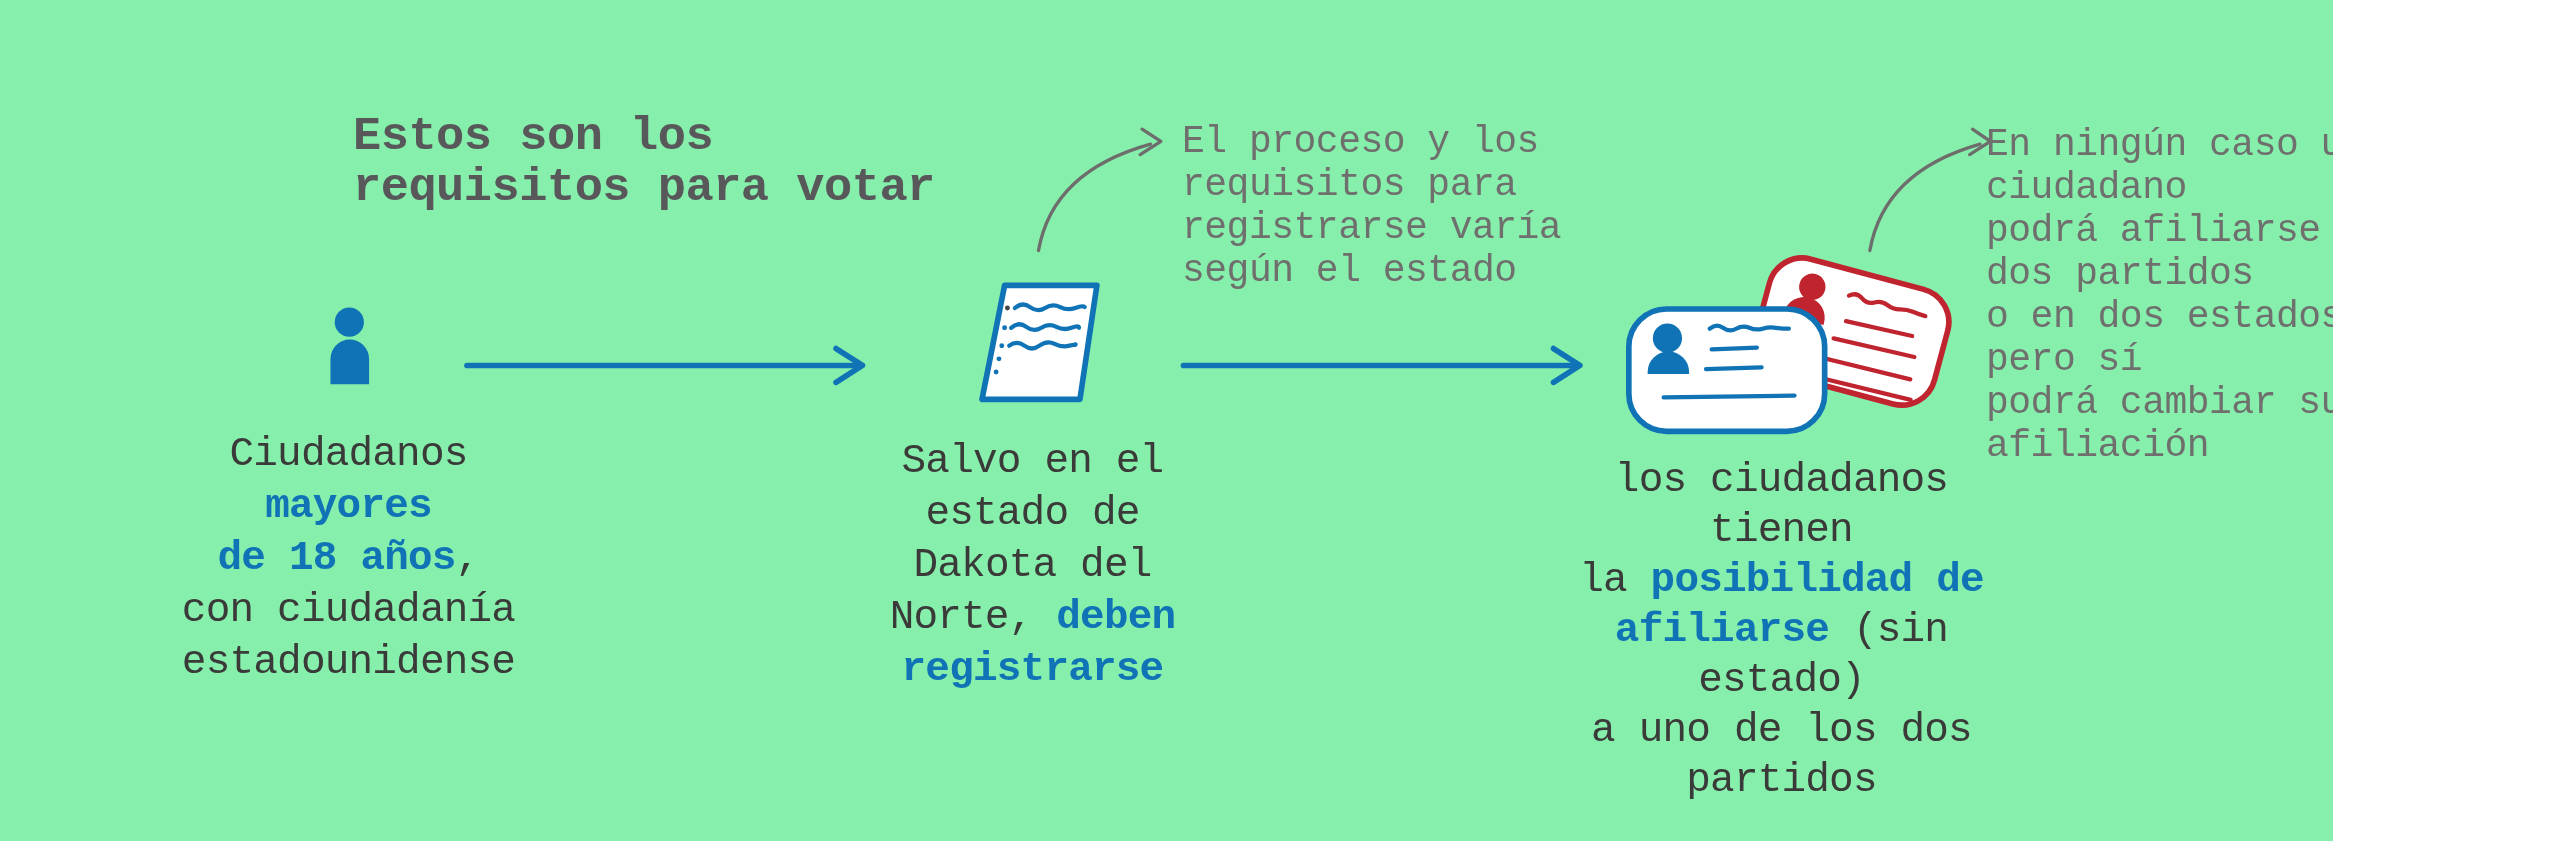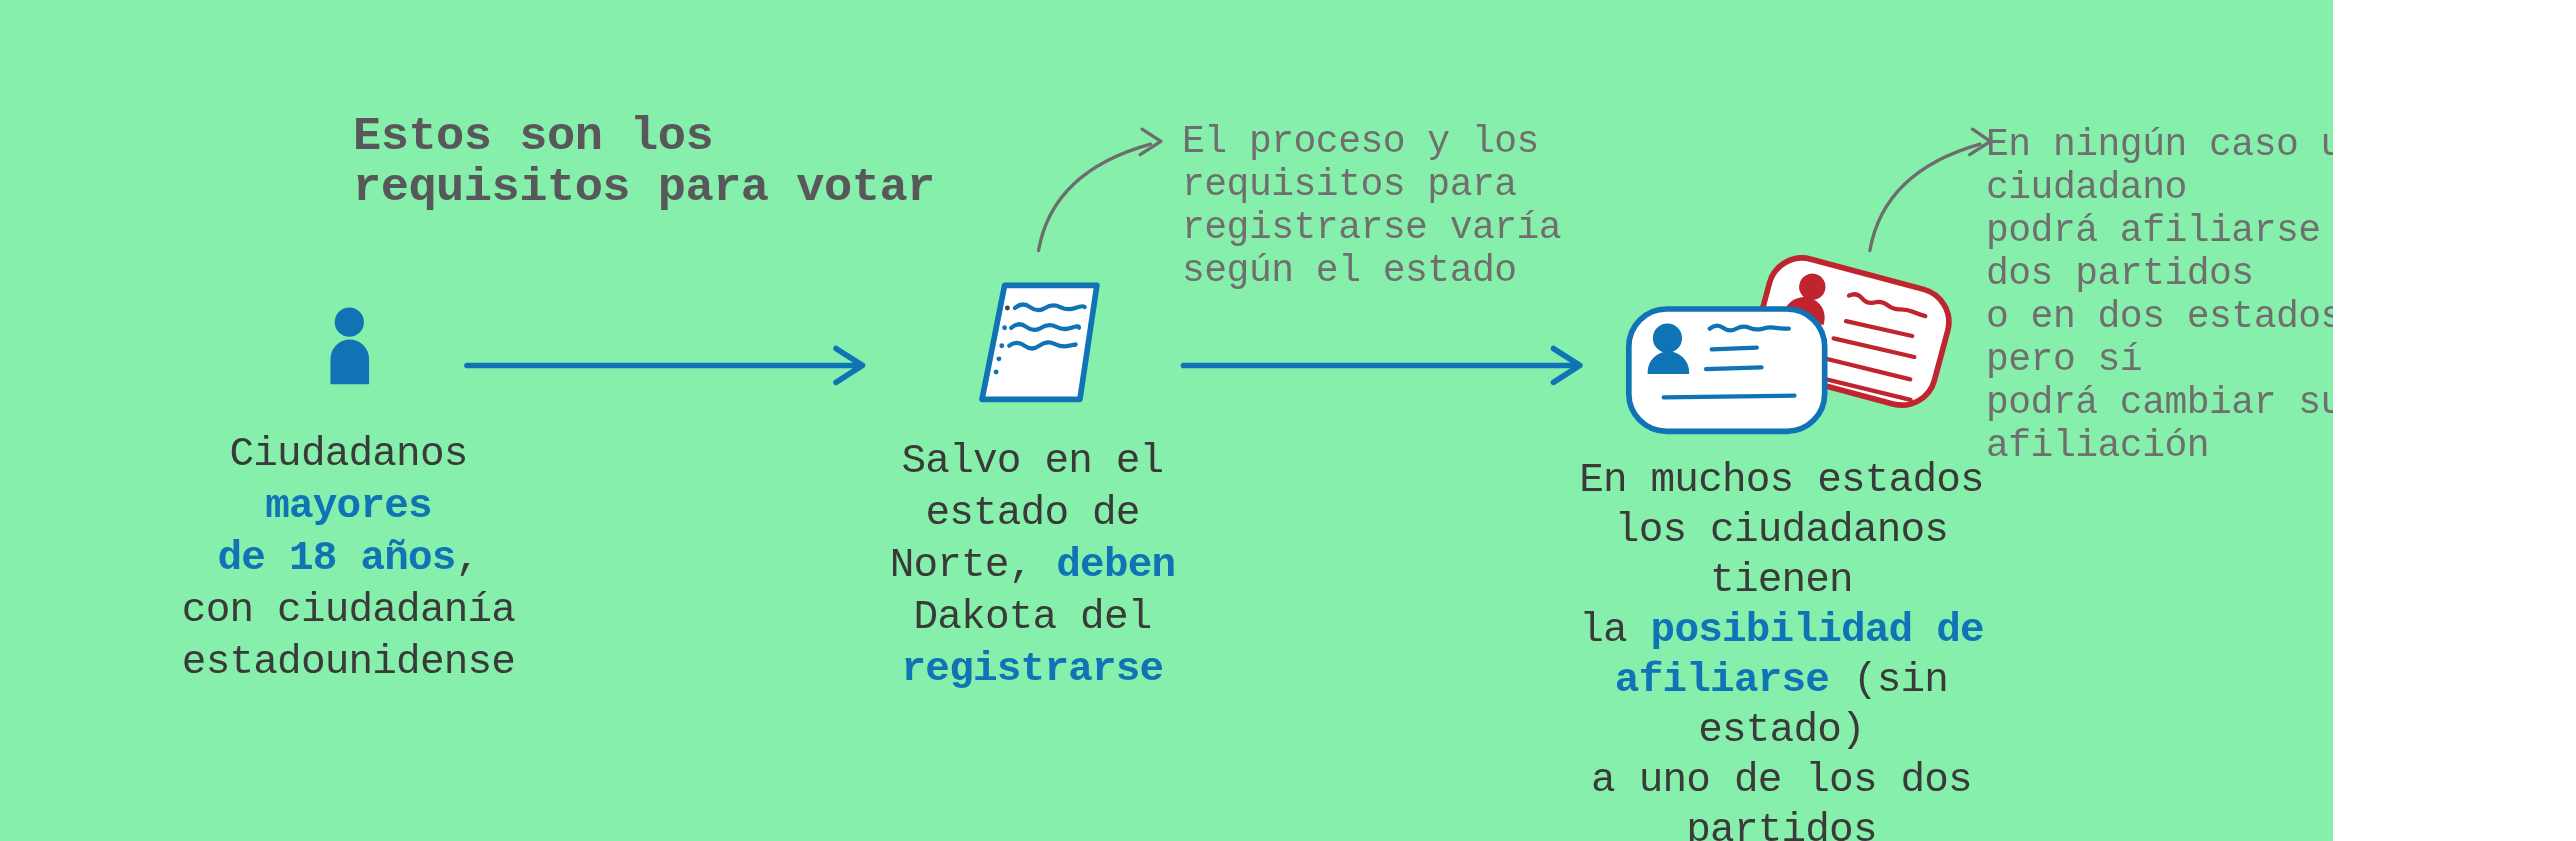--- a/index.html
+++ b/index.html
@@ -129,26 +129,25 @@
   <div class="step step1">
       <div><span>Ciudadanos</span></div>
       <div><span class="em">mayores</span></div>
       <div><span class="em">de 18 años</span><span>,</span></div>
       <div><span>con ciudadanía</span></div>
       <div><span>estadounidense</span></div>
     </div>
   <div class="step step2">
       <div><span>Salvo en el</span></div>
       <div><span>estado de</span></div>
+      <div><span>Dakota del</span></div>
       <div><span>Norte, </span><span class="em">deben</span></div>
-      <div><span>Dakota del</span></div>
       <div><span class="em">registrarse</span></div>
     </div>
   <div class="step step3">
-      <div><span>En muchos estados</span></div>
       <div><span>los ciudadanos tienen</span></div>
       <div><span>la </span><span class="em">posibilidad de</span></div>
       <div><span class="em">afiliarse</span><span> (sin estado)</span></div>
       <div><span>a uno de los dos</span></div>
       <div><span>partidos</span></div>
     </div>
 
   <div class="ann ann1">
       <div><span>El proceso y los</span></div>
       <div><span>requisitos para</span></div>

